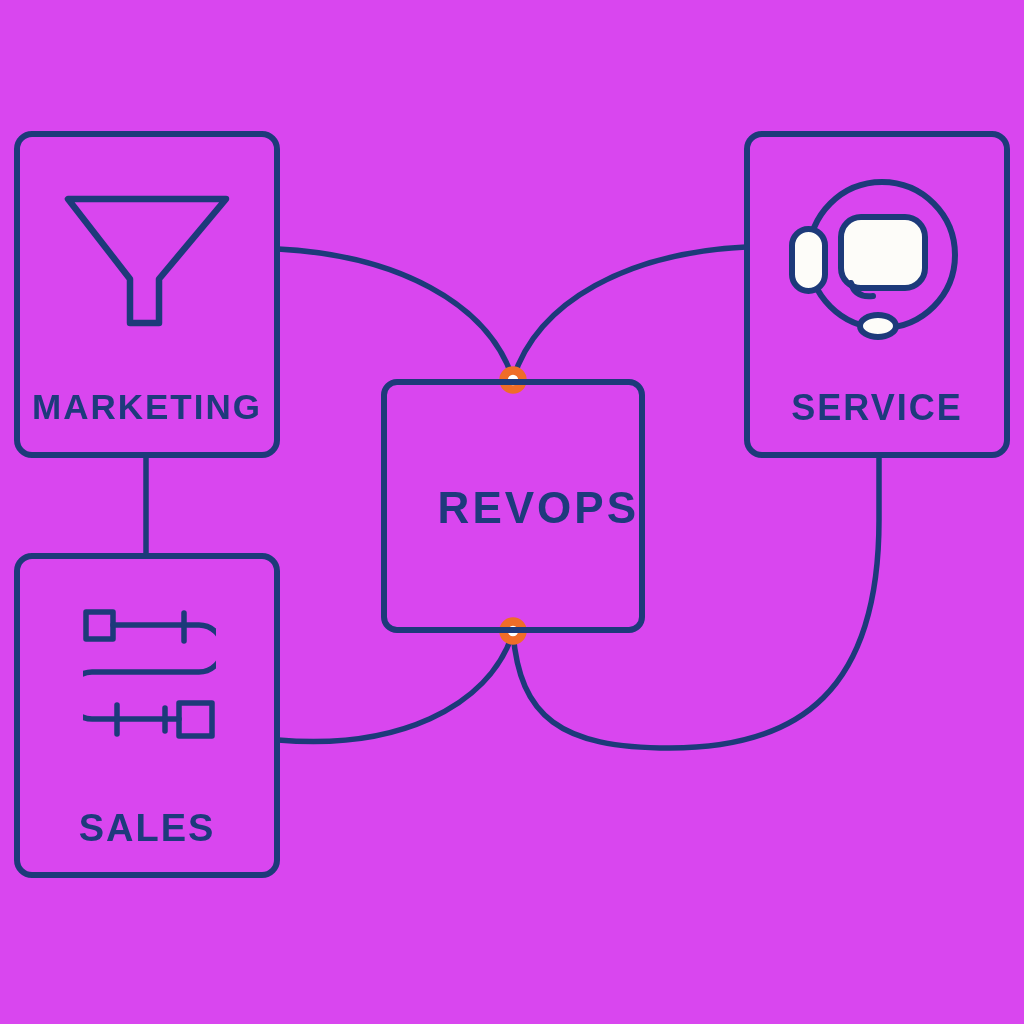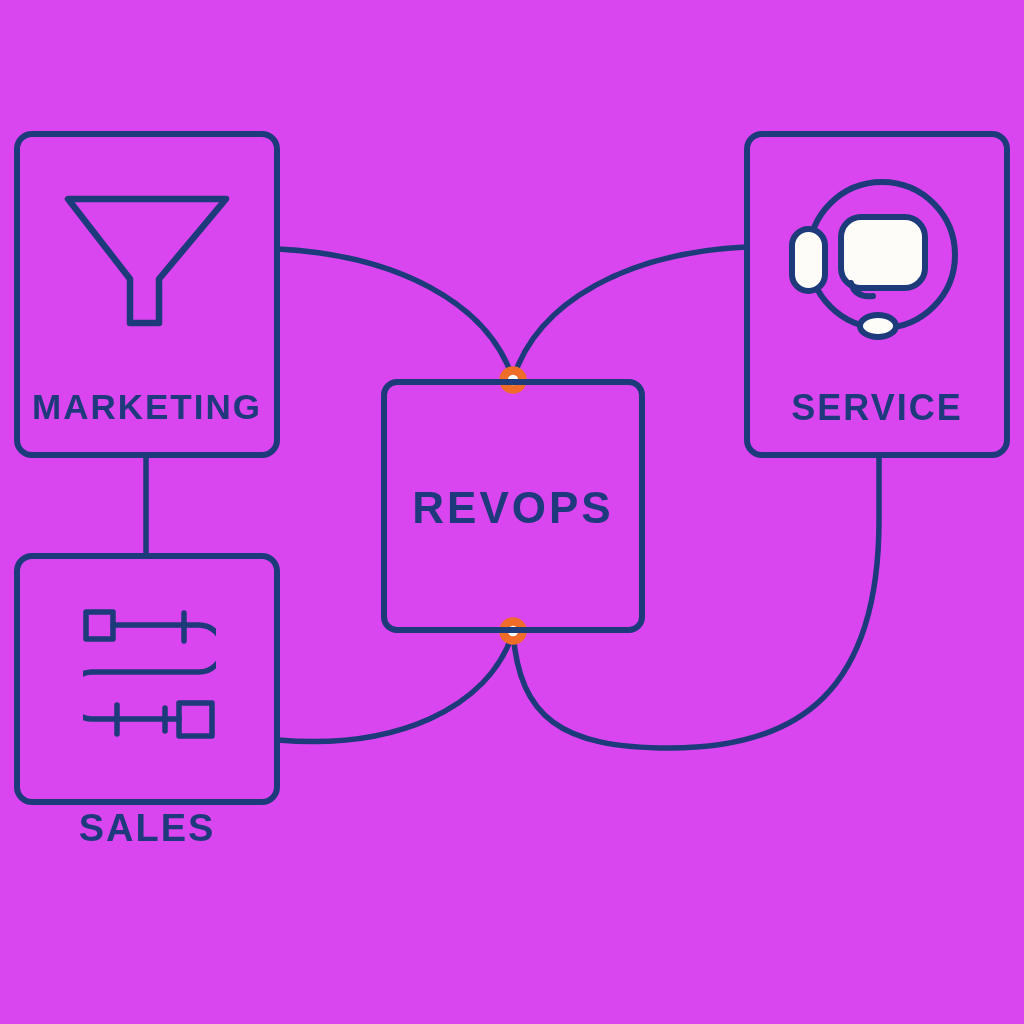--- a/index.html
+++ b/index.html
@@ -17,35 +17,35 @@
     position:absolute;left:0;top:0;width:1024px;height:1024px;
   }
   .node-box{
     position:absolute;
     box-sizing:border-box;
     border:6px solid #1d3a7a;
     border-radius:18px;
     background:transparent;
   }
   .box-marketing{left:14px;top:131px;width:266px;height:327px;}
-  .box-sales{left:14px;top:553px;width:266px;height:252px;}
+  .box-sales{left:14px;top:553px;width:266px;height:325px;}
   .box-service{left:744px;top:131px;width:266px;height:327px;}
   .box-revops{left:381px;top:379px;width:264px;height:254px;border-radius:16px;}
   .box-label{
     position:absolute;left:0;width:100%;
     text-align:center;
     color:#1e3a7c;
     font-weight:bold;
     letter-spacing:2px;
     white-space:nowrap;
   }
   .label-marketing{top:250px;font-size:35px;}
   .label-sales{top:248px;font-size:38px;}
   .label-service{top:250px;font-size:36px;}
-  .label-revops{top:98px;font-size:44px;letter-spacing:3px;}
+  .label-revops{top:98px;font-size:44px;letter-spacing:3px;text-align:right;}
   .box-icon{position:absolute;}
   .icon-funnel{left:44px;top:58px;}
   .icon-pipeline{left:63px;top:50px;}
   .icon-headset{left:39px;top:38px;}
   .stroke{stroke:#1d3a7a;fill:none;stroke-linecap:round;stroke-linejoin:round;}
 </style>
 </head>
 <body>
 
 <div class="stage">

